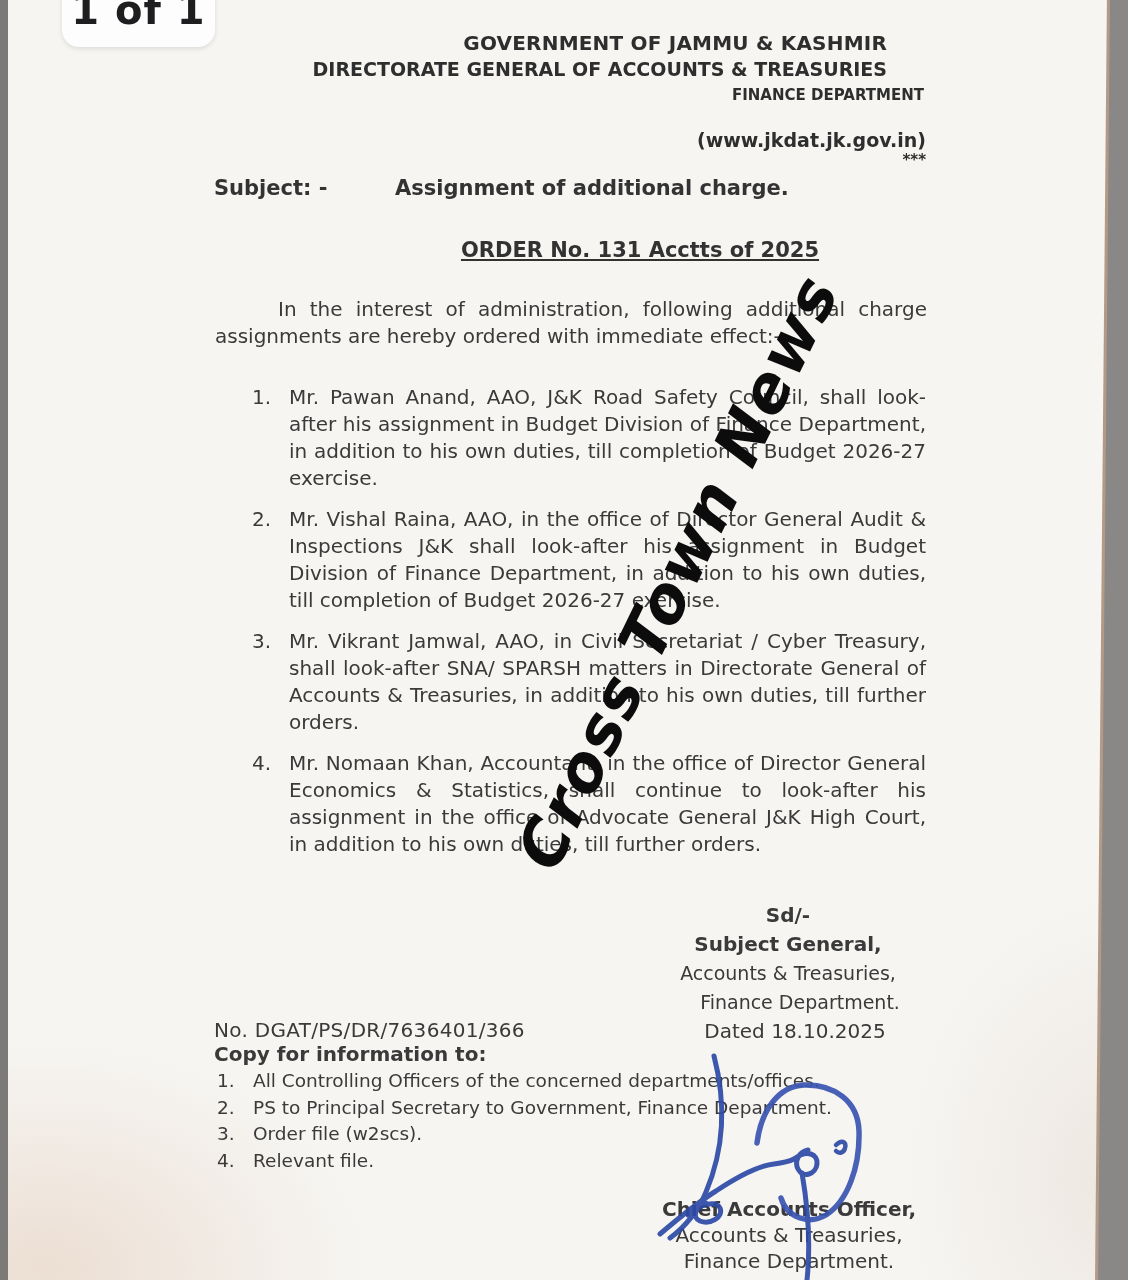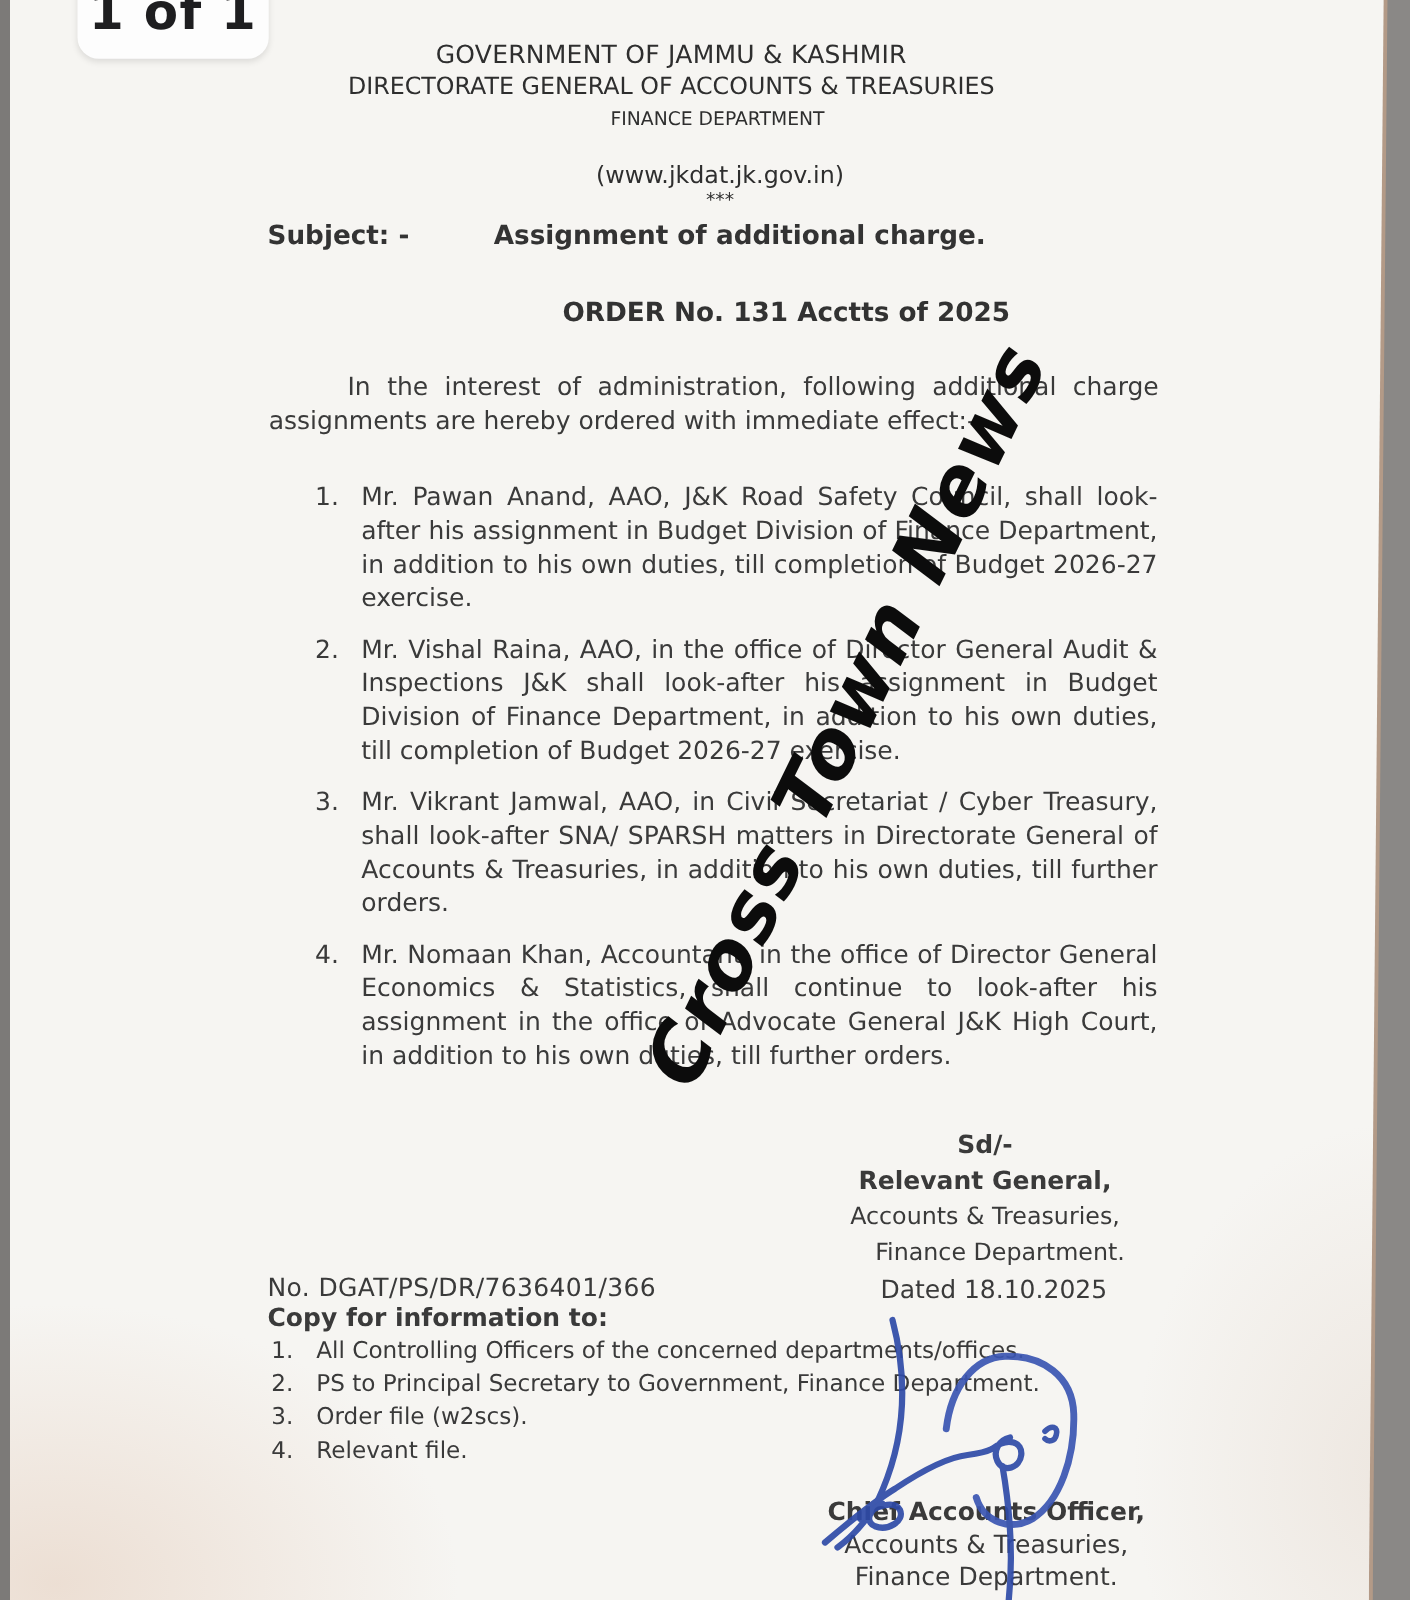--- a/index.html
+++ b/index.html
@@ -18,34 +18,34 @@
   .edge-right { position:absolute; top:0; right:0; width:34px; height:1280px;
     background:#8a8886; clip-path:polygon(47% 0, 100% 0, 100% 100%, 12% 100%); }
 
   
   .page-badge { position:absolute; left:62px; top:-27px; width:153px; height:74px;
     background:#fdfdfd; border-radius:17px; box-shadow:0 2px 5px rgba(0,0,0,.10);
     display:flex; align-items:center; justify-content:center; z-index:40; }
   .page-badge span { font-size:40px; font-weight:600; color:#1e1e20; letter-spacing:1px; }
 
   
-  .header { position:absolute; left:187px; top:30px; width:700px; text-align:center;
-    font-weight:normal; color:#2e2e2e; z-index:5; }
+  .header { position:absolute; left:187px; top:30px; width:700px; text-align:right;
+    font-weight:bold; color:#2e2e2e; z-index:5; }
   .header .h1 { font-size:20px; line-height:26px; letter-spacing:.2px; }
   .header .h2 { font-size:19px; line-height:26px; }
   .header .h3 { font-size:15px; line-height:26px; position:relative; left:37px; }
   .header .web { font-size:19px; line-height:27px; position:relative; left:39px;margin-top:19px; }
   .header .sep { font-size:15px; line-height:13px; position:relative; left:39px; }
 
   .subject { position:absolute; left:214px; top:176px; width:712px; font-weight:bold;
     font-size:21px; color:#333; z-index:5; }
   .subject .subj-text { position:absolute; left:181px; top:0; }
 
-  .order-head { position:absolute; left:450px; top:236px; width:380px; text-align:left;
-    font-weight:bold; font-size:21px; line-height:28px; color:#323232; z-index:5; }
+  .order-head { position:absolute; left:450px; top:236px; width:380px; text-align:center;
+    font-weight:bold; font-size:21px; line-height:28px; color:#323232; z-index:5;text-decoration:underline; }
   .order-head .pre { white-space:pre; }
 
   .intro { position:absolute; left:215px; top:296px; width:712px; font-size:20px;
     line-height:27px; text-align:justify; text-indent:63px; z-index:5; }
 
   .items { position:absolute; left:252px; top:384px; width:674px; z-index:5; }
   .items .item { display:flex; margin-bottom:14px; font-size:20px; line-height:27px; }
   .items .num { width:27px; flex:none; }
   .items .text { flex:1; text-align:justify;margin-left:10px; }
 
@@ -118,21 +118,21 @@
       <span class="text">Mr. Vikrant Jamwal, AAO, in Civil Secretariat / Cyber Treasury, shall look-after SNA/ SPARSH matters in Directorate General of Accounts &amp; Treasuries, in addition to his own duties, till further orders.</span>
     </div>
     <div class="item">
       <span class="num">4.</span>
       <span class="text">Mr. Nomaan Khan, Accountant, in the office of Director General Economics &amp; Statistics, shall continue to look-after his assignment in the office of Advocate General J&amp;K High Court, in addition to his own duties, till further orders.</span>
     </div>
   </div>
 
   <div class="signatory">
     <div class="b">Sd/-</div>
-    <div class="b">Relevant General,</div>
+    <div class="b">Subject General,</div>
     <div>Accounts &amp; Treasuries,</div>
     <div class="shift1">Finance Department.</div>
     <div class="shift2">Dated 18.10.2025</div>
   </div>
 
   <div class="refno">No. DGAT/PS/DR/7636401/366</div>
   <div class="copy-head">Copy for information to:</div>
   <div class="copy-list">
     <div class="item">
       <span class="num">1.</span>

